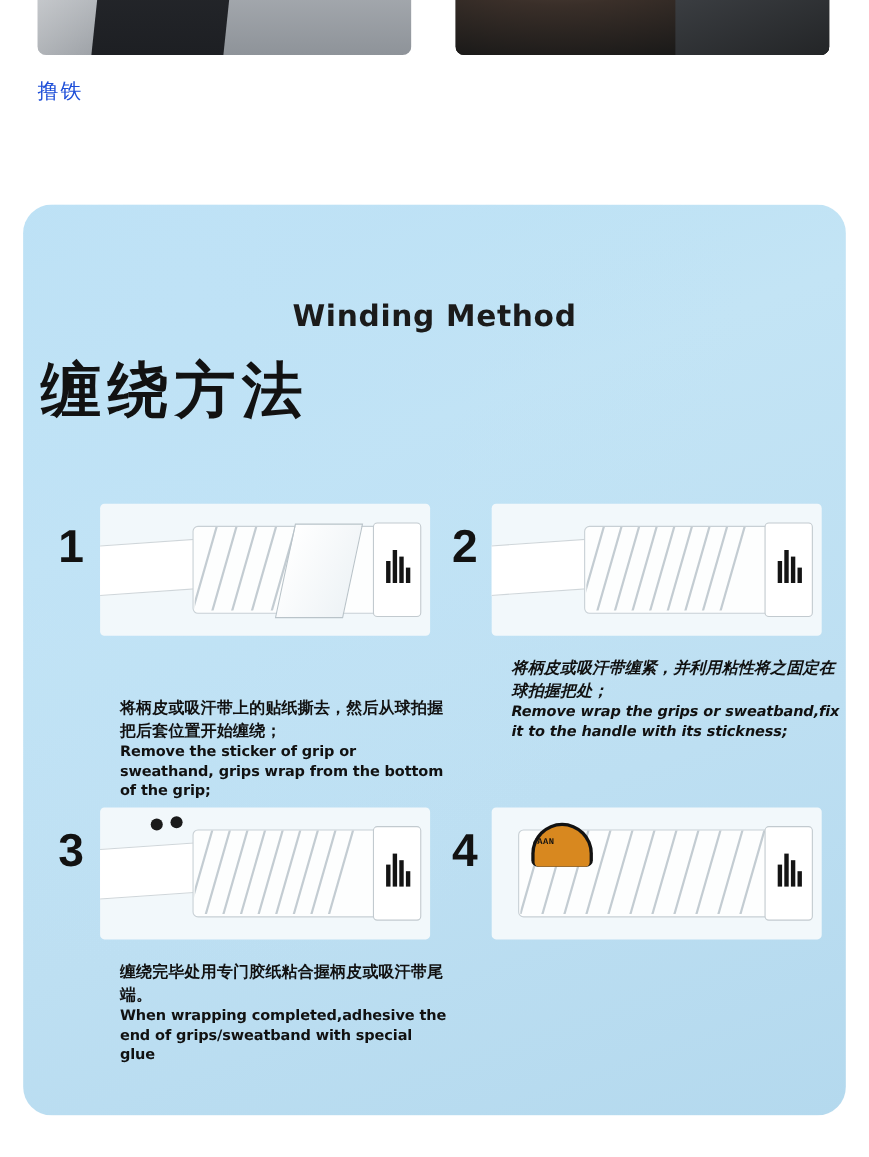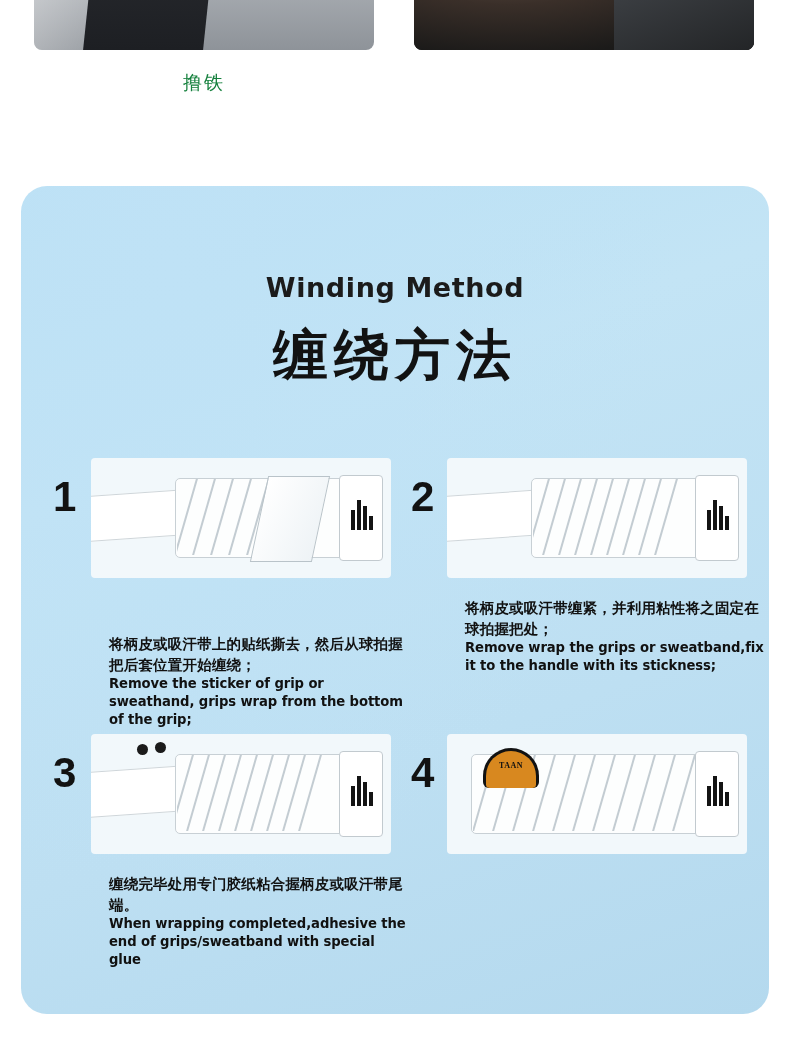--- a/index.html
+++ b/index.html
@@ -82,23 +82,22 @@
     background: #0c0c0c;
     border-radius: 8px;
     transform: rotate(9deg);
     box-shadow: 0 22px 0 -4px rgba(10,10,10,0.9);
   }
 
   .photo-caption {
     position: absolute;
     top: 70px;
     width: 340px;
-    text-align: center;
     font-size: 19px;
-    color: #15803d;
+    color: #1d4ed8;
     letter-spacing: 2px;
     font-family: "Liberation Sans", sans-serif;
   }
   .photo-caption.left { left: 34px; }
   .photo-caption.right { left: 414px; }
 
   
   .winding-panel {
     position: absolute;
     left: 21px;
@@ -120,26 +119,27 @@
     font-size: 27px;
     font-weight: 600;
     letter-spacing: 0.6px;
     color: #1b1b1b;
     margin-top: 20px;
   }
   .title-cn {
     position: absolute;
     top: 133px;
     left: 0; right: 0;
-    text-align: center;
+    text-align: left;
     font-family: "Liberation Sans", sans-serif;
     font-size: 55px;
     font-weight: bold;
     letter-spacing: 6px;
     color: #121212;
+    padding-left: 16px;
   }
 
   
   .step {
     position: absolute;
   }
   .step-num {
     position: absolute;
     font-family: "Liberation Sans", sans-serif;
     font-size: 42px;
@@ -272,22 +272,21 @@
   }
   .tape-band .tape-inner {
     position: absolute;
     inset: 3px 3px 0 3px;
     background: #d8881f;
     border-radius: 26px 26px 4px 4px;
   }
   .tape-band .tape-word {
     position: absolute;
     left: 0; right: 0; top: 13px;
-    text-align: center;
-    font-family: Liberation Serif, serif;
+    font-family: Liberation Mono, monospace;
     font-size: 8px;
     font-weight: bold;
     color: #111111;
     letter-spacing: 0.5px;
   }
   .stud {
     position: absolute;
     width: 11px;
     height: 11px;
     border-radius: 50%;
@@ -361,21 +360,21 @@
         </div>
         <div class="butt-cap"></div>
         <div class="logo-mark">
             <i></i>
             <i></i>
             <i></i>
             <i></i>
           </div>
       </div>
     </div>
-    <div class="step-text" style="left:444px;top:412px;">
+    <div class="step-text" style="left:444px;top:412px;font-style:italic;">
       <div class="cn">将柄皮或吸汗带缠紧，并利用粘性将之固定在球拍握把处；</div>
       <div class="en">Remove wrap the grips or sweatband,fix it to the handle with its stickness;</div>
     </div>
   </div>
 
   <div class="step" style="left:0;top:0;">
     <div class="step-num" style="left:32px;top:566px;">3</div>
     <div class="step-img" style="left:70px;top:548px;">
       <div class="handle">
         <div class="shaft"></div>

